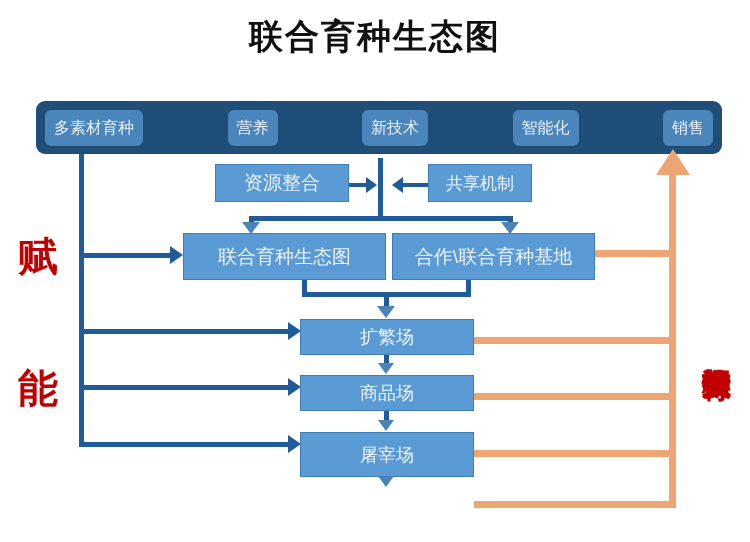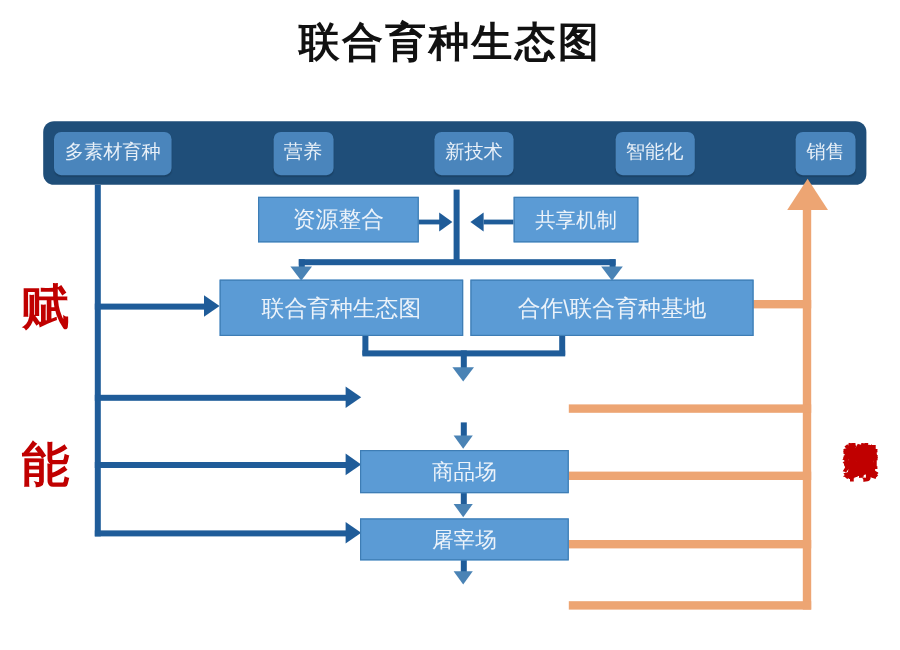--- a/index.html
+++ b/index.html
@@ -195,25 +195,26 @@
   <div class="oln" style="left:474px; top:450px; width:202px; height:7px;"></div>
 
   <div class="oln" style="left:474px; top:501px; width:202px; height:7px;"></div>
 
   <div class="bbox" style="left:215px; top:164px; width:134px; height:38px; font-size:19px;">资源整合</div>
 
   <div class="bbox" style="left:428px; top:164px; width:104px; height:38px; font-size:17px;">共享机制</div>
 
   <div class="bbox" style="left:183px; top:233px; width:203px; height:47px; font-size:19px;">联合育种生态图</div>
 
-  <div class="bbox" style="left:392px; top:233px; width:236px; height:47px; font-size:19px;">合作\联合育种基地</div>
-
+  <div class="bbox" style="left:392px; top:233px; width:203px; height:47px; font-size:19px;">合作\联合育种基地</div>
+
+  <div class="bbox" style="left:300px; top:319px; width:174px; height:36px; font-size:18px;">扩繁场</div>
 
   <div class="bbox" style="left:300px; top:375px; width:174px; height:36px; font-size:18px;">商品场</div>
 
-  <div class="bbox" style="left:300px; top:432px; width:174px; height:35px; font-size:18px;">屠宰场</div>
+  <div class="bbox" style="left:300px; top:432px; width:174px; height:45px; font-size:18px;">屠宰场</div>
 
 
   <div class="red-v" id="label-fu">赋</div>
   <div class="red-v" id="label-neng">能</div>
   <div class="red-v" id="label-bigdata">大数据收集育种反馈</div>
 
 </div>
 
 </body></html>

